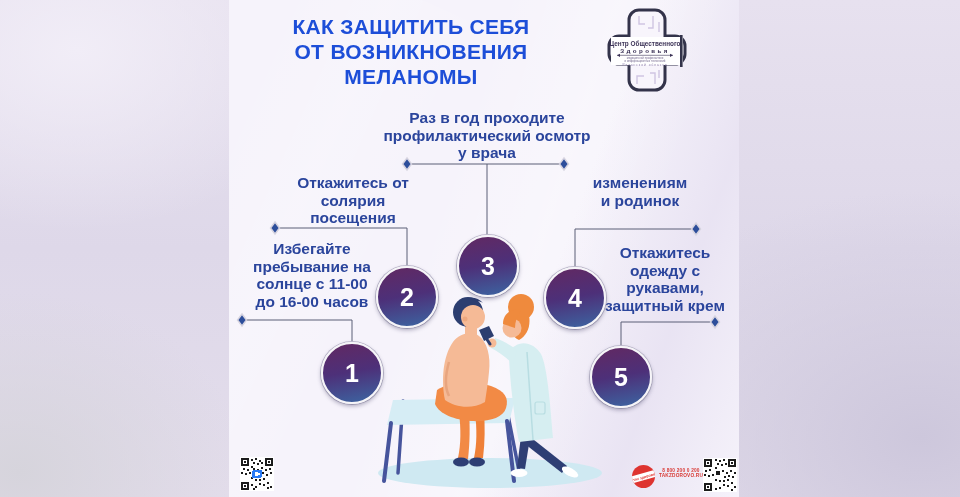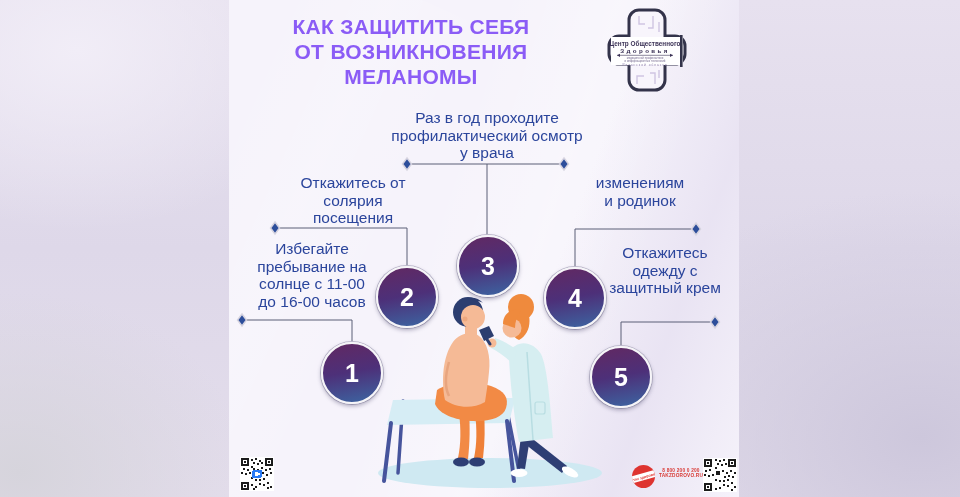--- a/index.html
+++ b/index.html
@@ -21,27 +21,27 @@
     background:linear-gradient(90deg, rgba(255,255,255,0), rgba(255,255,255,.55), rgba(255,255,255,0));
     transform:rotate(18deg); opacity:.55; }
   .ray2 { left:-70px; top:-40px; width:210px; height:640px;
     background:linear-gradient(90deg, rgba(255,255,255,0), rgba(255,255,255,.45), rgba(255,255,255,0));
     transform:rotate(24deg); opacity:.4; }
   .ray3 { left:330px; top:-60px; width:260px; height:680px;
     background:linear-gradient(90deg, rgba(203,192,224,0), rgba(203,192,224,.30), rgba(203,192,224,0));
     transform:rotate(20deg); }
   .title {
     position:absolute; left:56px; top:14px; width:252px;
-    color:#8b5cf6; font-weight:bold; font-size:21px; line-height:25px;
+    color:#1d4ed8; font-weight:bold; font-size:21px; line-height:25px;
     letter-spacing:.3px; text-align:center;
   }
   .title span { display:block; }
   .org-logo { position:absolute; left:368px; top:6px; width:104px; height:88px; }
   .tip {
-    position:absolute; color:#2b459c; font-weight:normal; font-size:15.5px;
+    position:absolute; color:#2b459c; font-weight:bold; font-size:15.5px;
     line-height:17.5px; text-align:center;
   }
   .tip span { display:block; }
   .tip1 { left:4px;   top:240px; width:158px; }
   .tip2 { left:44px;  top:174px; width:160px; }
   .tip3 { left:138px; top:109px; width:240px; }
   .tip4 { left:350px; top:174px; width:122px; }
   .tip5 { left:364px; top:244px; width:144px; }
   #connectors { position:absolute; left:0; top:0; width:510px; height:497px; }
   #connectors .ln { stroke:#5a5f77; stroke-width:1; fill:none; }
@@ -203,20 +203,21 @@
       <span>профилактический осмотр</span>
       <span>у врача</span>
     </div>
     <div class="tip tip4">
       <span>изменениям</span>
       <span>и родинок</span>
     </div>
     <div class="tip tip5">
       <span>Откажитесь</span>
       <span>одежду с</span>
+      <span>рукавами,</span>
       <span>защитный крем</span>
     </div>
 
     <div class="num-circle c1">
         <span>1</span>
       </div>
     <div class="num-circle c2">
         <span>2</span>
       </div>
     <div class="num-circle c3">

